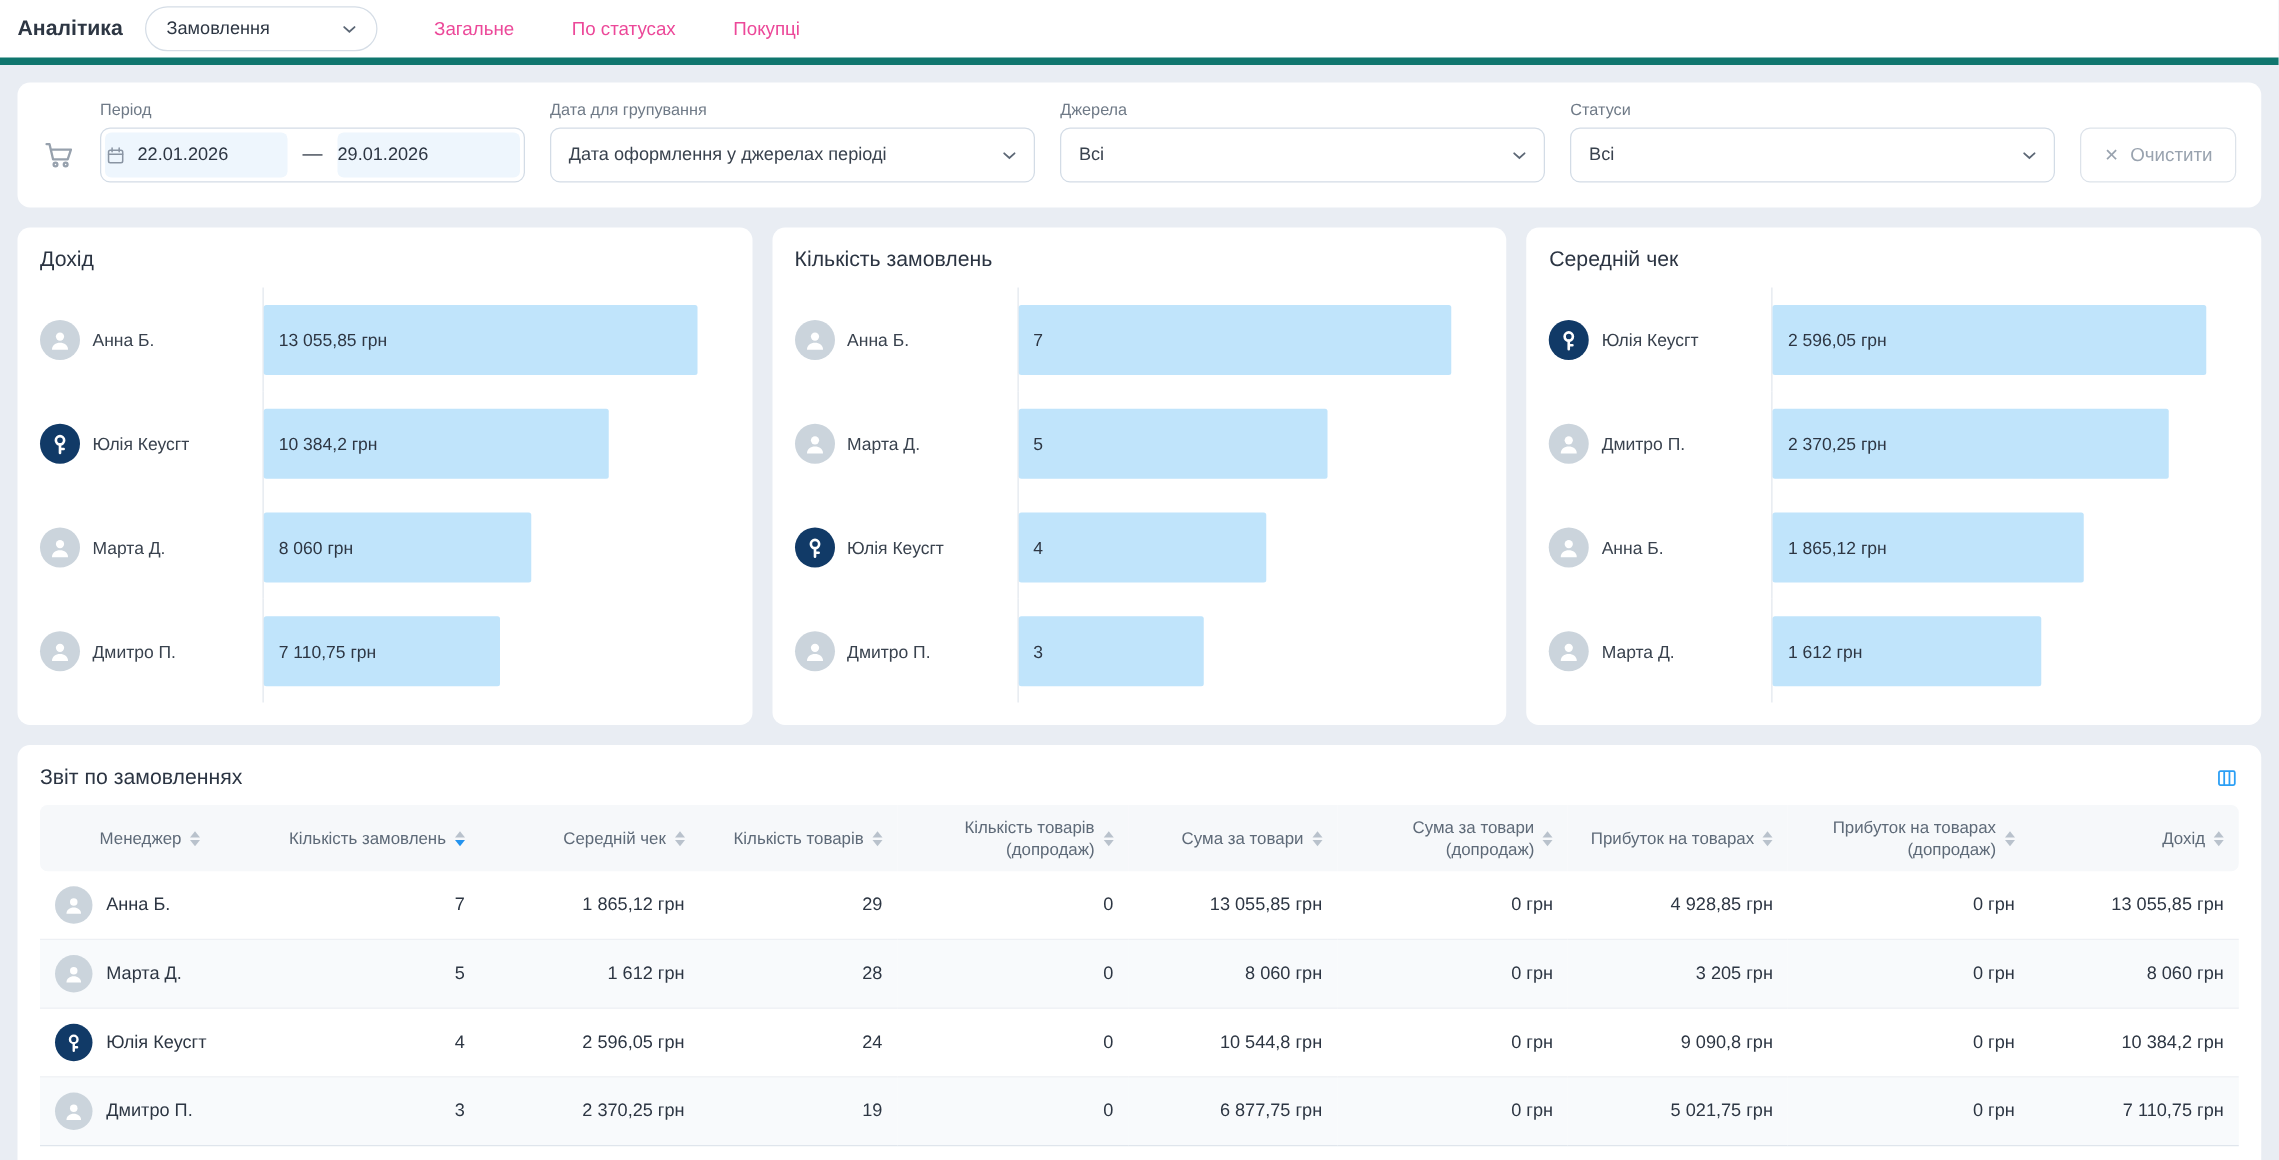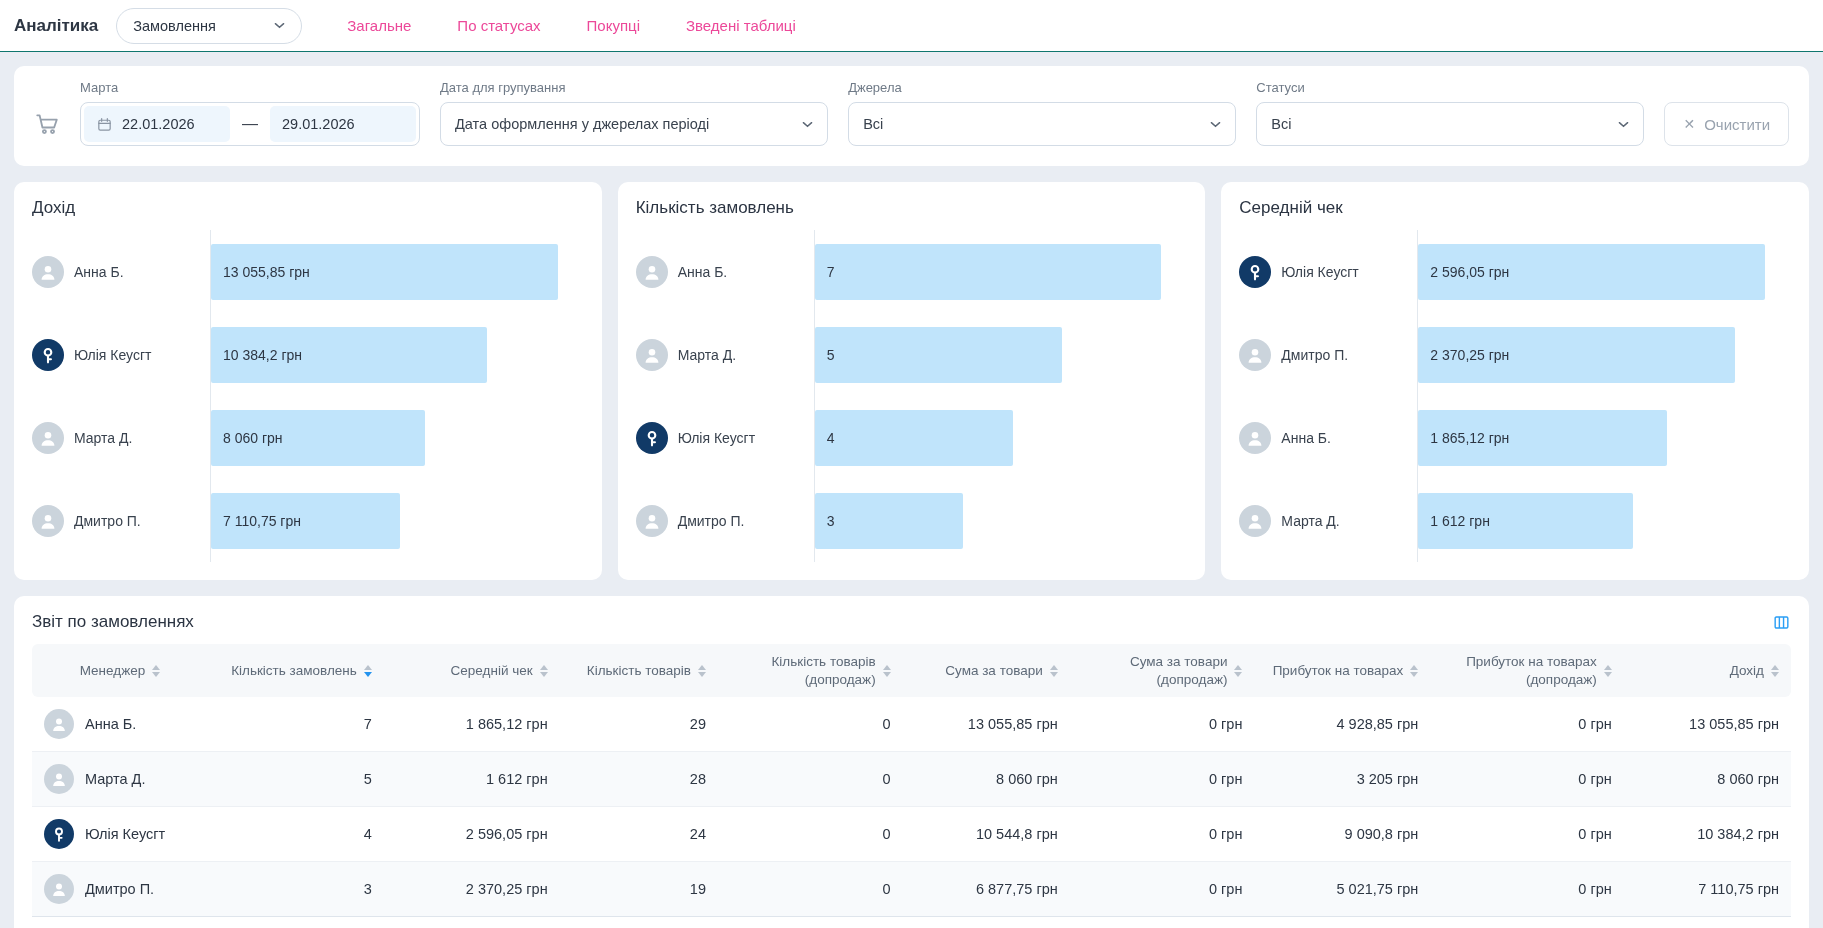--- a/index.html
+++ b/index.html
@@ -1,38 +1,38 @@
 <!DOCTYPE html>
 <html><head>
 <meta charset="utf-8">
 <style>
   *{box-sizing:border-box}
   html,body{margin:0;padding:0}
   body{width:1823px;height:928px;background:#e9edf3;font-family:"Liberation Sans","DejaVu Sans",sans-serif;color:#2d3643;overflow:hidden}
 
   
-  .topbar{background:#fff;height:52px;display:flex;align-items:center;padding:0 14px;border-bottom:1px solid #0f766e}
+  .topbar{background:#fff;height:52px;display:flex;align-items:center;padding:0 14px;border-bottom:6px solid #0f766e}
   .page-title{font-size:17px;font-weight:700;margin-right:18px}
   .entity-select{width:186px;height:36px;border:1px solid #d5dde6;border-radius:18px;padding:0 16px;display:flex;align-items:center;justify-content:space-between;font-size:14.5px;cursor:pointer;background:#fff}
   .chev{width:11px;height:7px;flex:none}
   .tabs{display:flex;height:100%;margin-left:22px}
   .tab{display:flex;align-items:center;padding:0 23px;font-size:15px;color:#ec4899;cursor:pointer;position:relative;white-space:nowrap}
   .tab.active{color:#2493ee}
   .tab.active::after{content:"";position:absolute;left:16px;right:16px;bottom:0;height:3px;border-radius:2px 2px 0 0;background:#2493ee}
 
   .content{padding:14px}
 
   
   .filter-card{background:#fff;border-radius:10px;padding:14px 20px 20px;display:flex;align-items:flex-end;gap:20px}
   .cart-icon{width:26px;height:26px;margin-bottom:9px;flex:none}
   .fgroup{display:flex;flex-direction:column}
   .fgroup.grow{flex:1;min-width:0}
   .flabel{font-size:13px;color:#6f7a87;margin-bottom:7px}
   .date-range{width:340px;height:44px;border:1px solid #d3dce6;border-radius:8px;display:flex;align-items:center;padding:3px;background:#fff}
-  .date-input{flex:1;height:36px;background:#eef6fd;border-radius:5px;display:flex;align-items:center;gap:9px;padding:0 12px;font-size:14.5px;cursor:pointer;white-space:nowrap}
+  .date-input{flex:1;height:36px;background:#eef6fd;border-radius:5px;display:flex;align-items:center;gap:9px;padding:0 0;font-size:14.5px;cursor:pointer;white-space:nowrap}
   .dash{margin:0 12px;color:#39424e}
   .cal-icon{width:17px;height:17px;flex:none}
   .select{height:44px;border:1px solid #d3dce6;border-radius:8px;background:#fff;display:flex;align-items:center;justify-content:space-between;gap:10px;padding:0 14px;font-size:14.5px;color:#39424e;cursor:pointer;white-space:nowrap;overflow:hidden}
   .btn{height:44px;border-radius:8px;font-size:15px;display:inline-flex;align-items:center;cursor:pointer;border:none;font-family:inherit}
   .clear-btn{background:#fff;border:1px solid #dde3ea;color:#99a3af;padding:0 18px;gap:9px;flex:none}
   .clear-x{font-size:14px;line-height:1}
   .primary-btn{background:#2ba0f6;color:#fff;width:252px;justify-content:center;gap:10px;flex:none}
   .filter-glyph{width:19px;height:15px;flex:none}
 
   
@@ -84,35 +84,34 @@
     <div class="entity-select">
       <span>Замовлення</span>
       <svg class="chev" viewBox="0 0 12 7">
           <path d="M1.5 1.5L6 5.5l4.5-4" fill="none" stroke="#5c6775" stroke-width="1.6" stroke-linecap="round"></path>
         </svg>
     </div>
     <nav class="tabs" id="tabs">
         <div class="tab">Загальне</div>
         <div class="tab">По статусах</div>
         <div class="tab">Покупці</div>
-        <div class="tab">Зведені таблиці</div>
       </nav>
   </header>
 
   <main class="content">
 
     <section class="filter-card">
       <svg class="cart-icon" viewBox="0 0 24 24" fill="none" stroke="#97a1ad" stroke-width="1.7" stroke-linecap="round" stroke-linejoin="round">
         <path d="M3 4h2.2l2.6 11.2h10.8L21 8H6.2"></path>
           <circle cx="9.6" cy="19" r="1.4"></circle>
           <circle cx="17.1" cy="19" r="1.4"></circle>
       </svg>
 
       <div class="fgroup">
-        <label class="flabel">Марта</label>
+        <label class="flabel">Період</label>
         <div class="date-range">
           <div class="date-input">
             <svg class="cal-icon" viewBox="0 0 24 24" fill="none" stroke="#8a95a3" stroke-width="1.7" stroke-linecap="round">
               <rect x="4" y="6" width="16" height="14" rx="2"></rect>
                 <path d="M8 3.5v4M16 3.5v4M4 10.5h16"></path>
             </svg>
             <span>22.01.2026</span>
           </div>
           <span class="dash">—</span>
           <div class="date-input">

